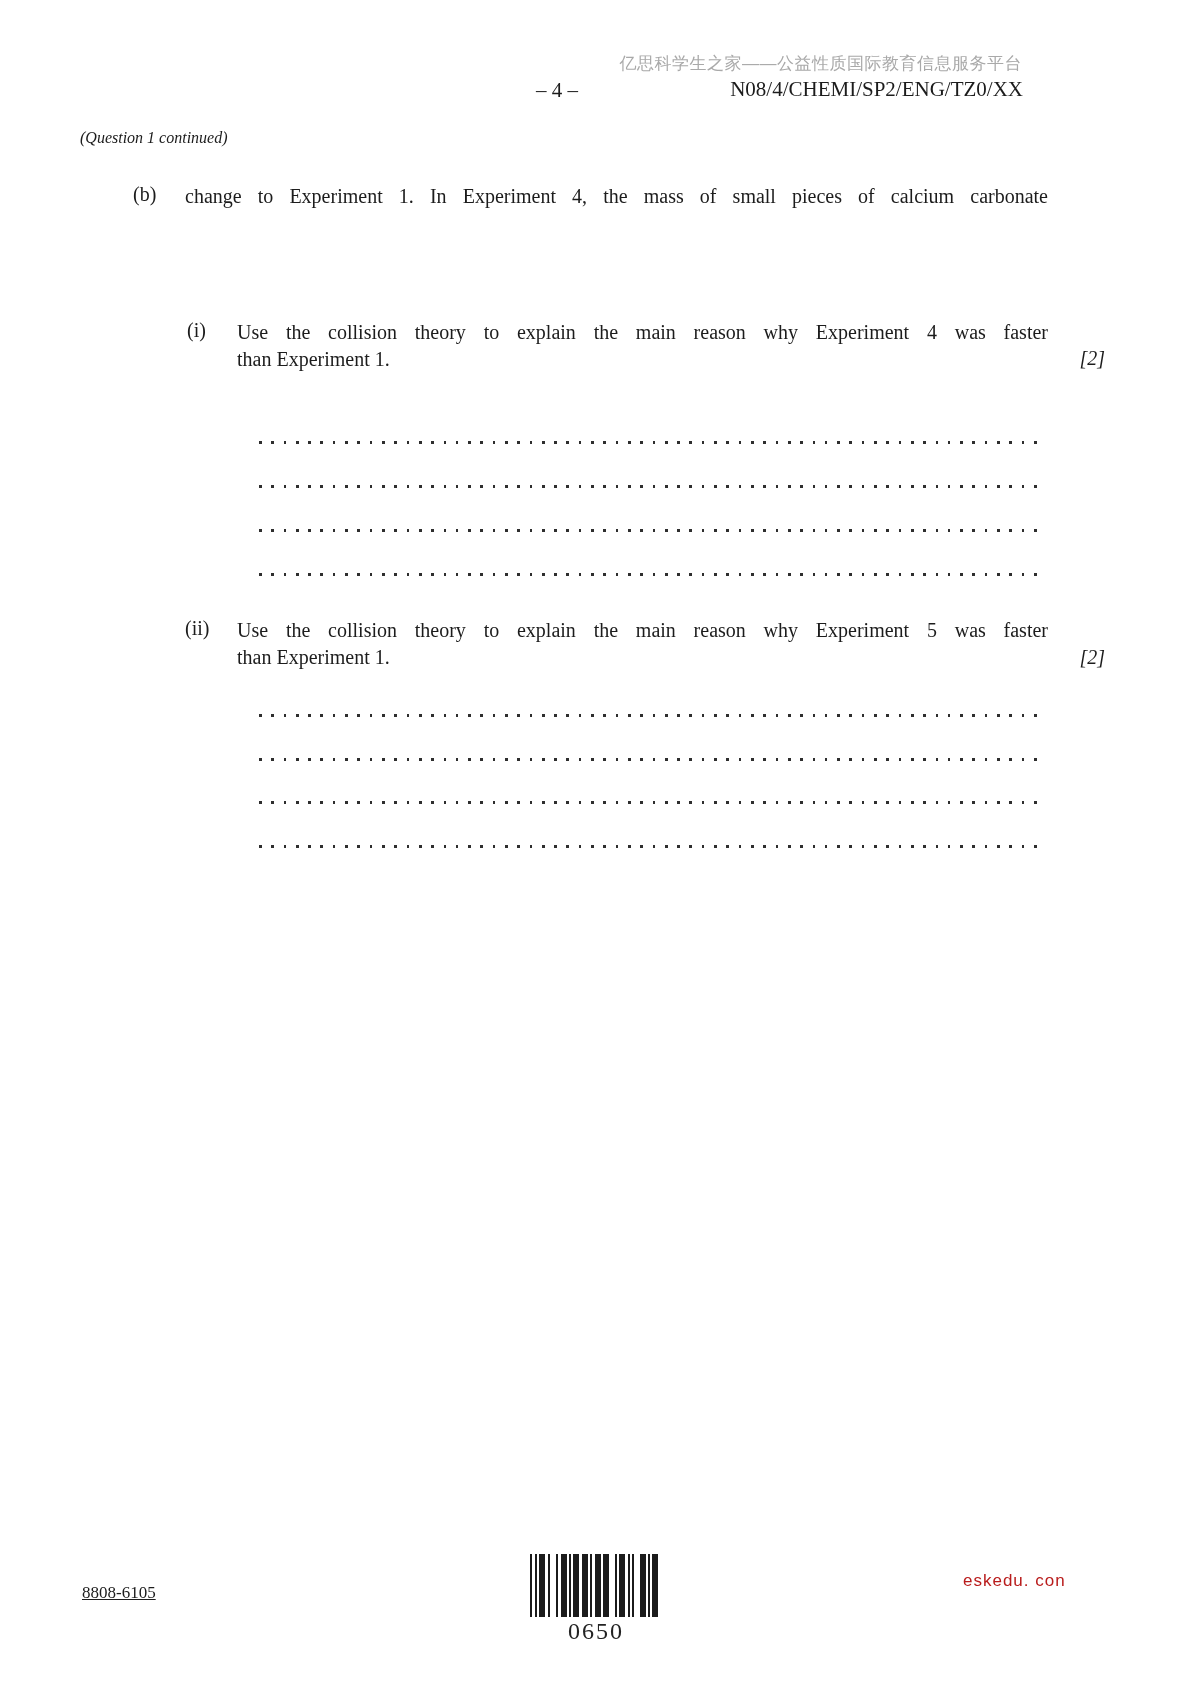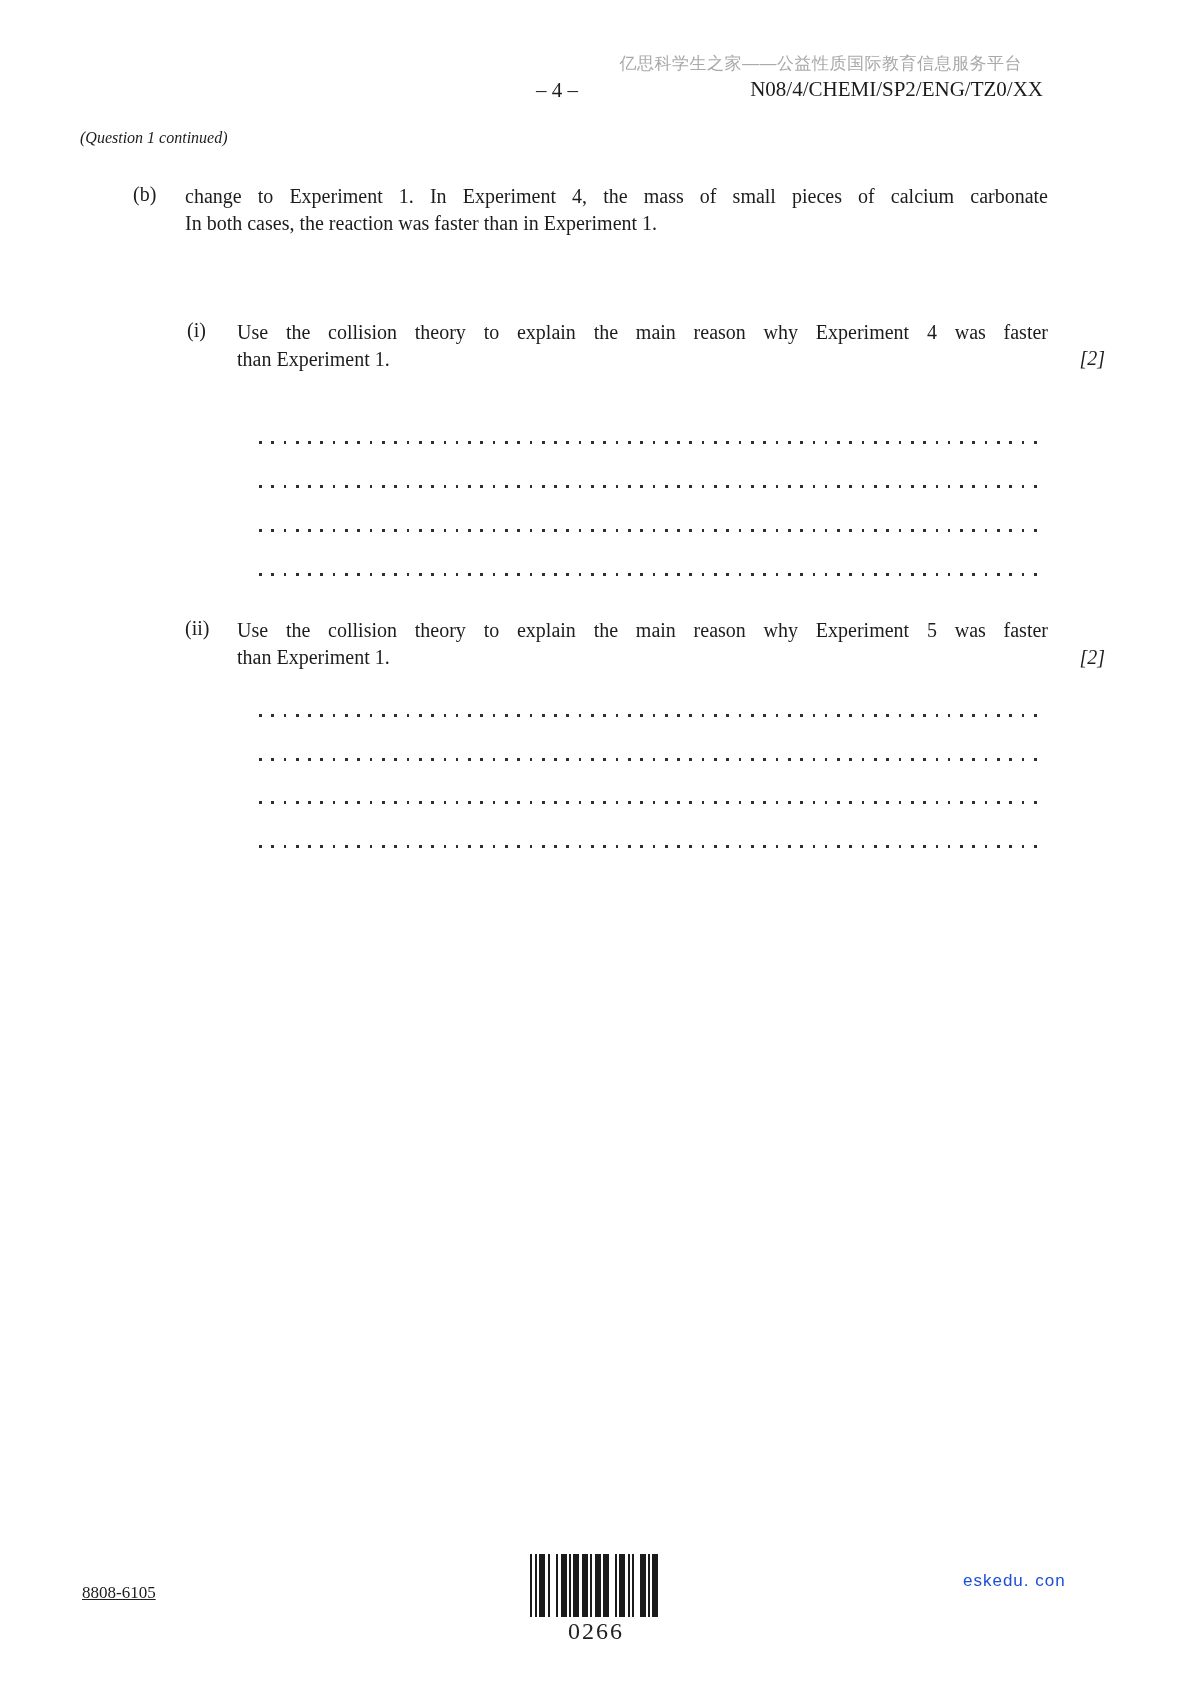--- a/index.html
+++ b/index.html
@@ -15,21 +15,21 @@
   .abs { position:absolute; }
 
   
   .watermark-cn {
     top:52px; right:169px;
     font-family:"Liberation Sans", sans-serif;
     font-size:17px; color:#a9a9a9;
     letter-spacing:0.5px;
   }
   .page-num  { top:78px; left:536px; font-size:21px; }
-  .exam-code { top:77px; right:148px; font-size:21px; }
+  .exam-code { top:77px; right:168px; font-size:21px; }
 
   .continued { top:129px; left:80px; font-size:16px; font-style:italic; }
 
   
   .q-label { font-size:20px; }
   .q-b-label   { top:183px; left:133px; }
   .q-b-text    { top:183px; left:185px; width:863px; }
   .part-i-label  { top:319px; left:187px; }
   .part-i-text   { top:319px; left:237px; width:811px; }
   .part-ii-label { top:617px; left:185px; }
@@ -62,38 +62,37 @@
 
   
   .doc-num { top:1583px; left:82px; font-size:17px;text-decoration:underline; }
   .barcode-wrap { top:1554px; left:530px; width:132px; text-align:center; }
   .barcode-bars { height:63px; font-size:0; white-space:nowrap; text-align:left; }
   .barcode-bars span { display:inline-block; height:100%; background:#1b1b1b; vertical-align:top; }
   .barcode-text { font-size:24px; letter-spacing:2px; margin-top:1px; color:#222; }
   .site-mark {
     top:1571px; left:963px;
     font-family:"Liberation Sans", sans-serif;
-    font-size:17px; color:#1d4ed8; letter-spacing:1px;
+    font-size:17px; color:#b91c1c; letter-spacing:1px;
   }
 </style>
 </head>
 <body>
 
 <div class="page">
 
   <div class="abs watermark-cn">亿思科学生之家——公益性质国际教育信息服务平台</div>
   <div class="abs page-num">– 4 –</div>
   <div class="abs exam-code">N08/4/CHEMI/SP2/ENG/TZ0/XX</div>
 
   <div class="abs continued">(Question 1 continued)</div>
 
   <div class="abs q-label q-b-label">(b)</div>
   <div class="abs q-b-text">
     <div class="qline">change to Experiment 1.  In Experiment 4, the mass of small pieces of calcium carbonate</div>
-    <div class="qline last">In both cases, the reaction was faster than in Experiment 1.</div>
   </div>
 
   <div class="abs q-label part-i-label">(i)</div>
   <div class="abs part-i-text">
     <div class="qline">Use the collision theory to explain the main reason why Experiment 4 was faster</div>
     <div class="qline last">than Experiment 1.</div>
   </div>
   <div class="abs marks marks-i">[2]</div>
   <div class="abs answers answers-i">
     <div class="dotline"></div>
@@ -111,17 +110,17 @@
   <div class="abs answers answers-ii">
     <div class="dotline"></div>
     <div class="dotline"></div>
     <div class="dotline"></div>
     <div class="dotline"></div>
   </div>
 
   <div class="abs doc-num">8808-6105</div>
   <div class="abs barcode-wrap">
     <div class="barcode-bars"><span style="width: 2px; margin-right: 3px;"></span><span style="width: 2px; margin-right: 2px;"></span><span style="width: 6px; margin-right: 3px;"></span><span style="width: 2px; margin-right: 6px;"></span><span style="width: 2px; margin-right: 3px;"></span><span style="width: 6px; margin-right: 2px;"></span><span style="width: 2px; margin-right: 2px;"></span><span style="width: 6px; margin-right: 3px;"></span><span style="width: 6px; margin-right: 2px;"></span><span style="width: 2px; margin-right: 3px;"></span><span style="width: 6px; margin-right: 2px;"></span><span style="width: 6px; margin-right: 6px;"></span><span style="width: 2px; margin-right: 2px;"></span><span style="width: 6px; margin-right: 3px;"></span><span style="width: 2px; margin-right: 2px;"></span><span style="width: 2px; margin-right: 6px;"></span><span style="width: 6px; margin-right: 2px;"></span><span style="width: 2px; margin-right: 2px;"></span><span style="width: 6px; margin-right: 0px;"></span></div>
-    <div class="barcode-text">0266</div>
+    <div class="barcode-text">0650</div>
   </div>
   <div class="abs site-mark">eskedu. con</div>
 
 </div>
 
 </body></html>

